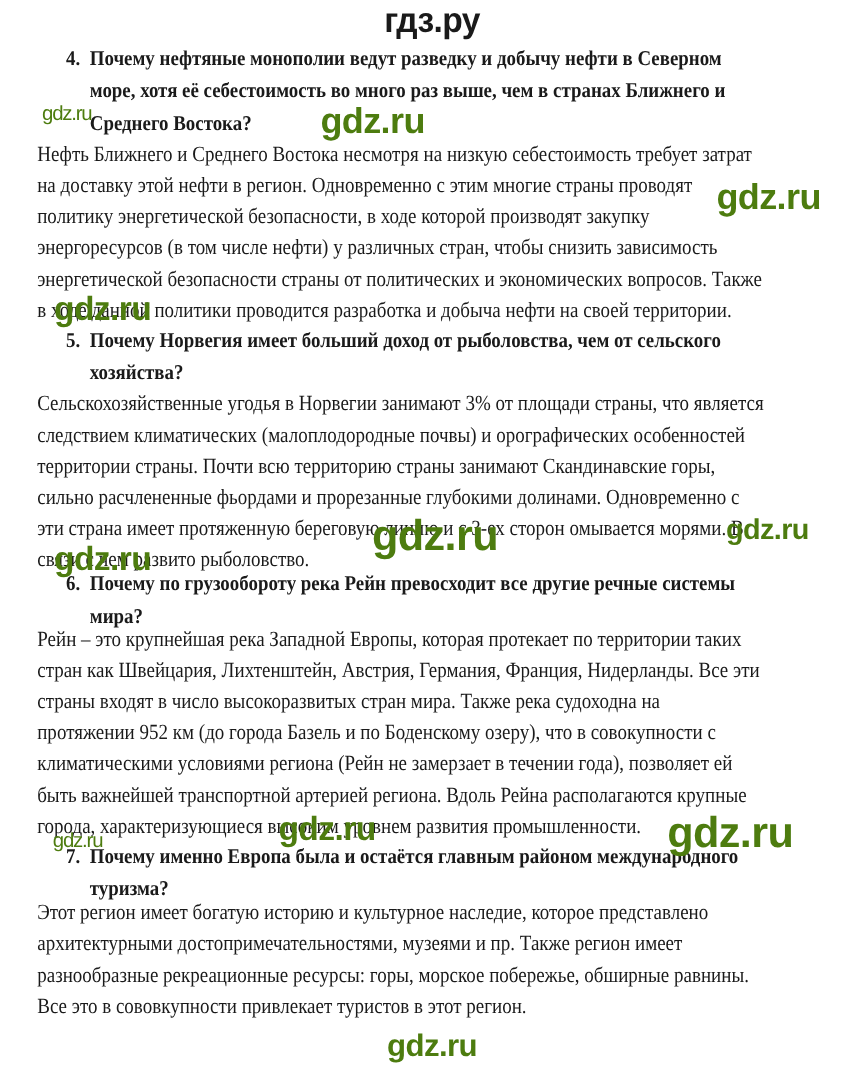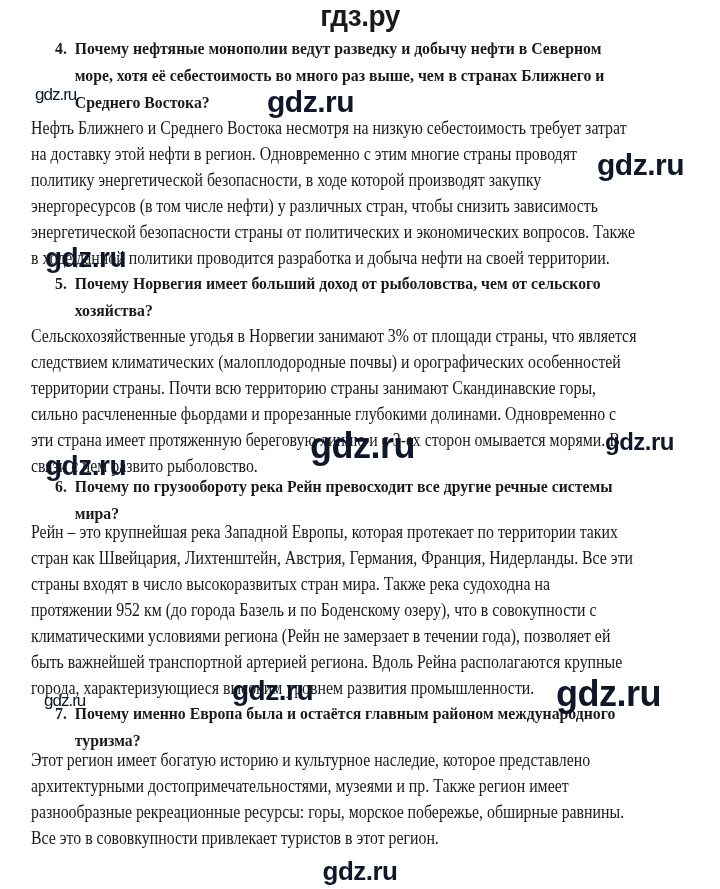--- a/index.html
+++ b/index.html
@@ -2,21 +2,21 @@
 <html><head>
   <meta charset="utf-8">
   <style>
     html, body { margin: 0; padding: 0; background: #ffffff; }
     body { width: 720px; height: 889px; position: relative; overflow: hidden; color: #1a1a1a; }
     .header { position: absolute; left: 0; top: 0; width: 720px; text-align: center; font-family: "Liberation Sans", sans-serif; font-size: 28px; font-weight: bold; top: 0px; line-height: 34px; transform: scaleY(1.05); letter-spacing: -0.5px; }
     .q { position: absolute; left: 55px; width: 640px; font-family: "Liberation Serif", serif; font-weight: bold; font-size: 17.5px; line-height: 27px; transform: scaleX(0.9); transform-origin: left top; white-space: nowrap; }
     .q .num { display: inline-block; width: 22px; }
     .q .line2 { padding-left: 22px; }
     .p { position: absolute; left: 31px; font-family: "Liberation Serif", serif; font-size: 18px; line-height: 26px; transform: scaleX(0.88); transform-origin: left top; white-space: nowrap; }
-    .wm { position: absolute; font-family: "Liberation Sans", sans-serif; font-weight: bold; color: #0f172a; line-height: 1; letter-spacing: -0.5px; }
+    .wm { position: absolute; font-family: "Liberation Sans", sans-serif; font-weight: bold; color: #4d7c0f; line-height: 1; letter-spacing: -0.5px; }
     .wm.small { font-weight: normal; letter-spacing: -1px; }
   </style>
 </head>
 <body>
 
 <div class="header">гдз.ру</div>
 
 <div class="q" style="top:35px;">
   <div><span class="num">4.</span><span>Почему нефтяные монополии ведут разведку и добычу нефти в Северном</span></div>
   <div class="line2">море, хотя её себестоимость во много раз выше, чем в странах Ближнего и</div>

